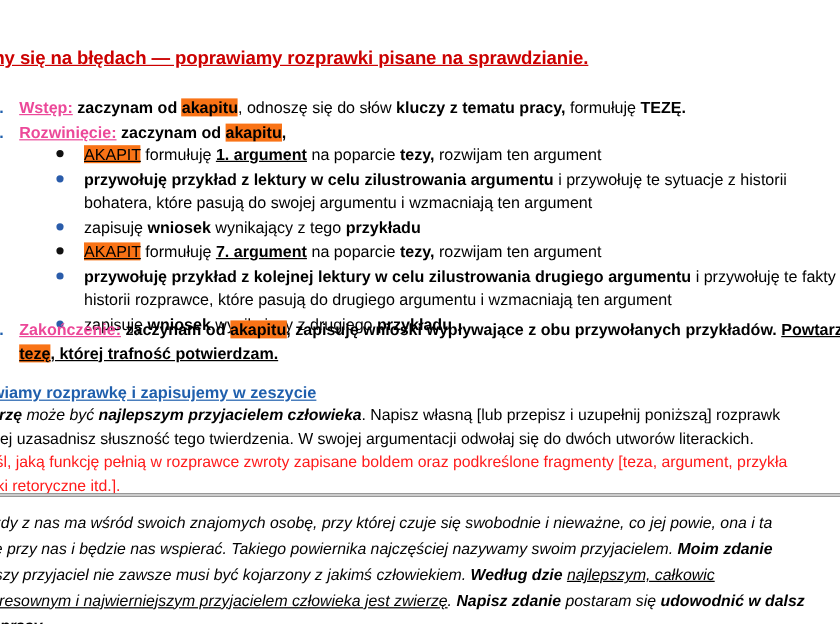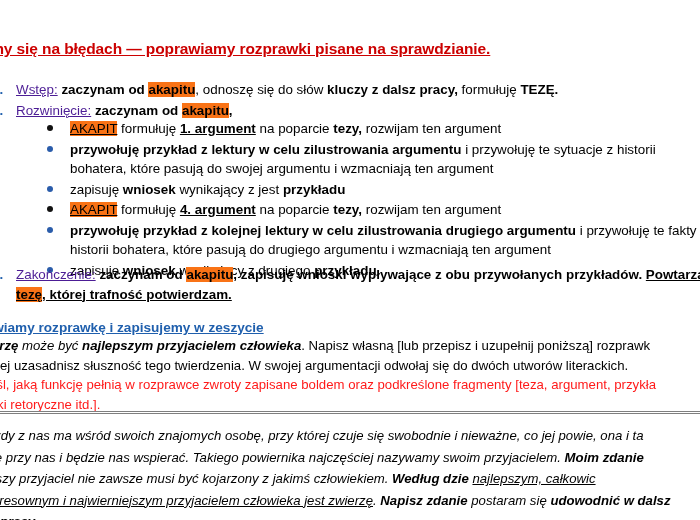--- a/index.html
+++ b/index.html
@@ -62,22 +62,22 @@
   }
   .num-item .marker {
     position: absolute;
     left: 2px;
     top: 0;
     color: #1f5fad;
     font-weight: bold;
     font-size: 13.4px;
   }
   .num-label {
-    color: #4c1d95;
-    font-weight: normal;
+    color: #ec4899;
+    font-weight: bold;
     text-decoration: underline;
   }
 
   
   .bullet-list {
     position: absolute;
     left: 44px;
     top: 119px;
     width: 672px;
   }
@@ -181,46 +181,46 @@
 </head>
 <body>
 
 <div id="page">
 
   <div class="title-row">
     <span class="title-text">zymy się na błędach — poprawiamy rozprawki pisane na sprawdzianie.</span>
   </div>
 
   <div class="num-list" id="numlist">
-      <div class="num-item"><span class="marker">1.</span><span class="num-label">Wstęp:</span><span class="b"> zaczynam od </span><span class="b hl">akapitu</span><span>, odnoszę się do słów </span><span class="b">kluczy z dalsz pracy,</span><span>  formułuję </span><span class="b">TEZĘ.</span></div>
+      <div class="num-item"><span class="marker">1.</span><span class="num-label">Wstęp:</span><span class="b"> zaczynam od </span><span class="b hl">akapitu</span><span>, odnoszę się do słów </span><span class="b">kluczy z tematu pracy,</span><span>  formułuję </span><span class="b">TEZĘ.</span></div>
       <div class="num-item"><span class="marker">2.</span><span class="num-label">Rozwinięcie:</span><span class="b"> zaczynam od </span><span class="b hl">akapitu</span><span class="b">,</span></div>
     </div>
 
   <div class="bullet-list" id="bulletlist">
       <div class="bullet-item dark">
         <span class="dot"></span>
         <div class="nowrapline"><span class="hl u">AKAPIT</span><span>  formułuję </span><span class="b u">1. argument</span><span> na poparcie </span><span class="b">tezy,</span><span> rozwijam ten argument</span></div>
       </div>
       <div class="bullet-item">
         <span class="dot"></span>
         <div class="nowrapline"><span class="b">przywołuję przykład z lektury w celu zilustrowania argumentu</span><span> i przywołuję te sytuacje z historii</span></div>
         <div class="nowrapline"><span>bohatera, które pasują do swojej argumentu i wzmacniają ten argument</span></div>
       </div>
       <div class="bullet-item">
         <span class="dot"></span>
-        <div class="nowrapline"><span>zapisuję </span><span class="b">wniosek</span><span> wynikający z jest </span><span class="b">przykładu</span></div>
+        <div class="nowrapline"><span>zapisuję </span><span class="b">wniosek</span><span> wynikający z tego </span><span class="b">przykładu</span></div>
       </div>
       <div class="bullet-item dark">
         <span class="dot"></span>
-        <div class="nowrapline"><span class="hl u">AKAPIT</span><span>   formułuję </span><span class="b u">4. argument</span><span> na poparcie </span><span class="b">tezy,</span><span> rozwijam ten argument</span></div>
+        <div class="nowrapline"><span class="hl u">AKAPIT</span><span>   formułuję </span><span class="b u">7. argument</span><span> na poparcie </span><span class="b">tezy,</span><span> rozwijam ten argument</span></div>
       </div>
       <div class="bullet-item">
         <span class="dot"></span>
         <div class="nowrapline"><span class="b">przywołuję przykład z kolejnej lektury w celu zilustrowania drugiego argumentu</span><span> i przywołuję te fakty z</span></div>
-        <div class="nowrapline"><span>historii bohatera, które pasują do drugiego argumentu i wzmacniają ten argument</span></div>
+        <div class="nowrapline"><span>historii rozprawce, które pasują do drugiego argumentu i wzmacniają ten argument</span></div>
       </div>
       <div class="bullet-item">
         <span class="dot"></span>
         <div class="nowrapline"><span>zapisuję </span><span class="b">wniosek</span><span> wynikający z drugiego </span><span class="b">przykładu</span></div>
       </div>
     </div>
 
   <div class="concl" id="conclusion">
       <span class="marker">3.</span>
       <div class="line1"><span class="num-label">Zakończenie:</span><span class="b"> zaczynam od </span><span class="b hl">akapitu</span><span class="b">, zapisuję wnioski wypływające z obu przywołanych przykładów. </span><span class="b u">Powtarzam</span></div>

